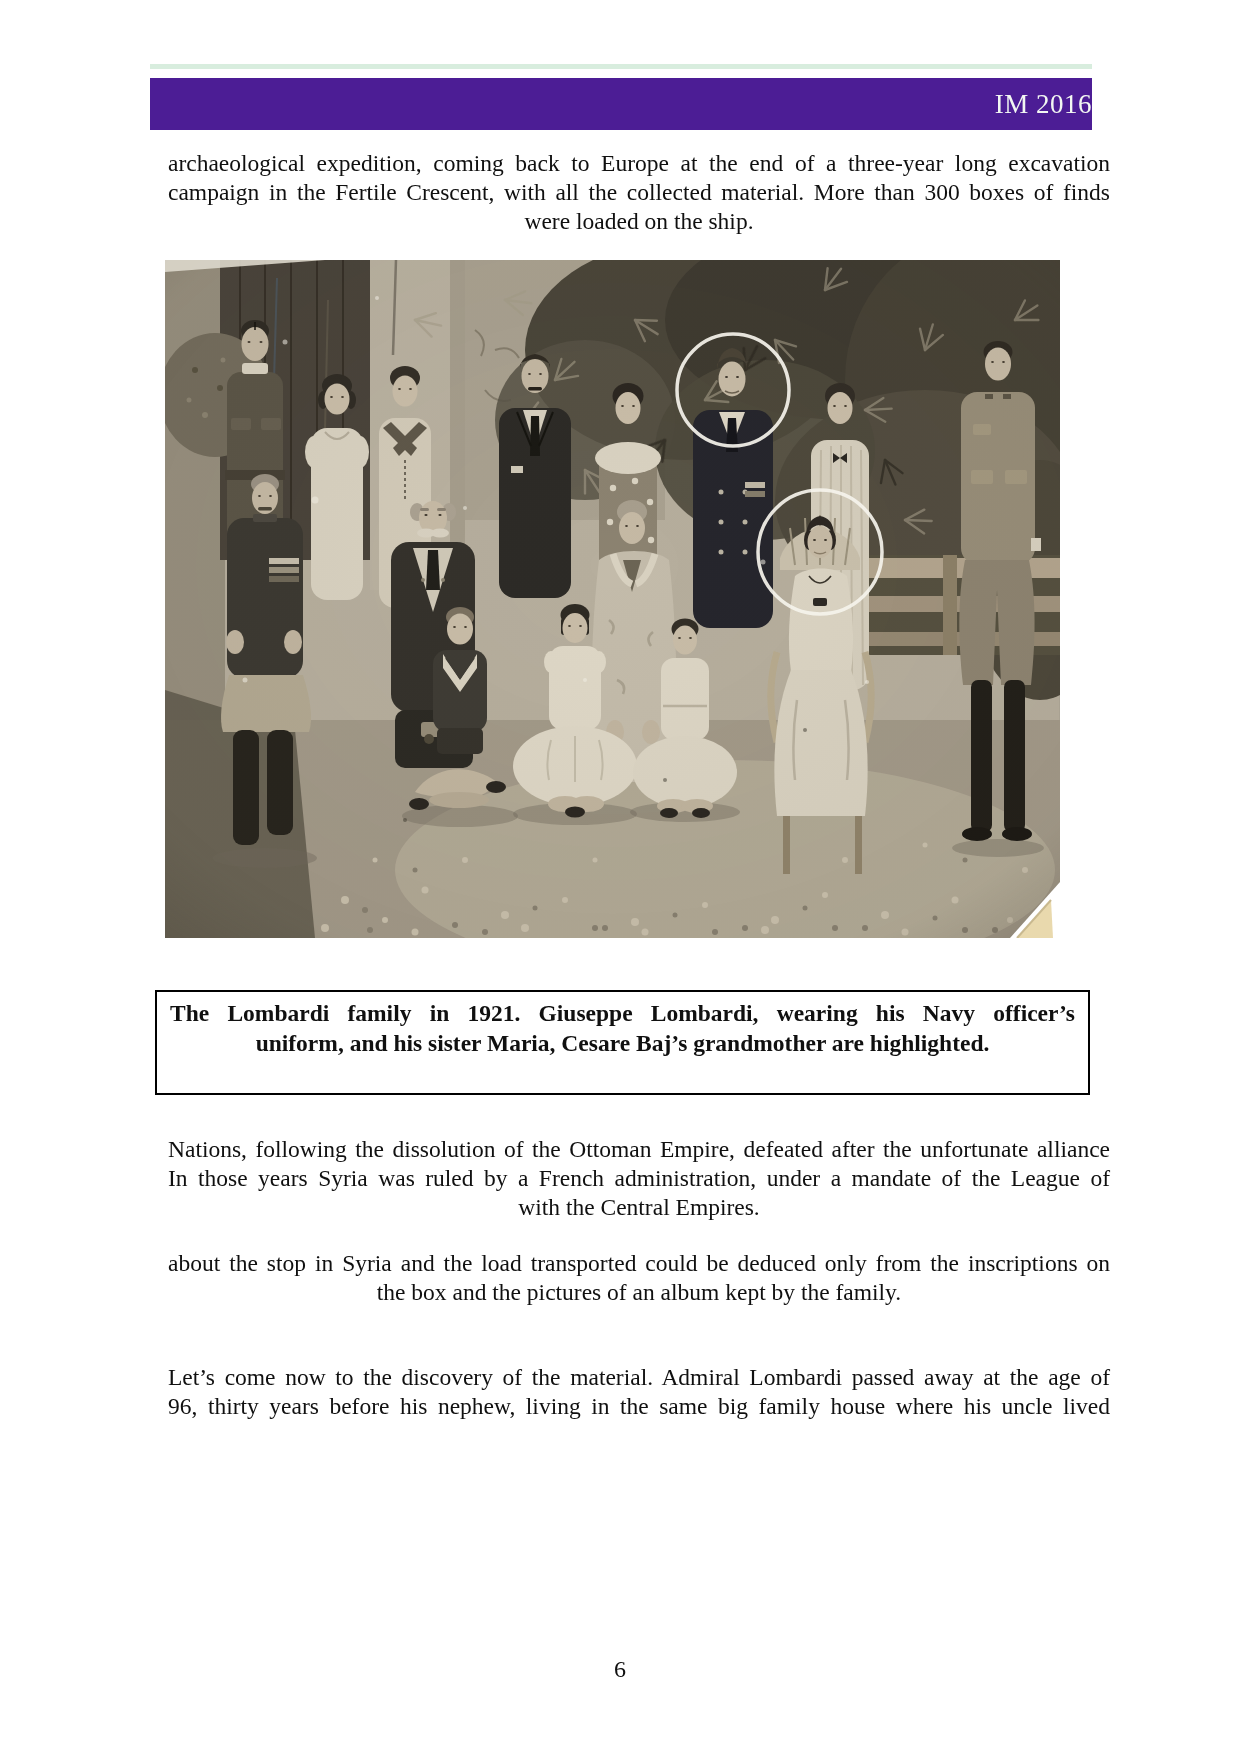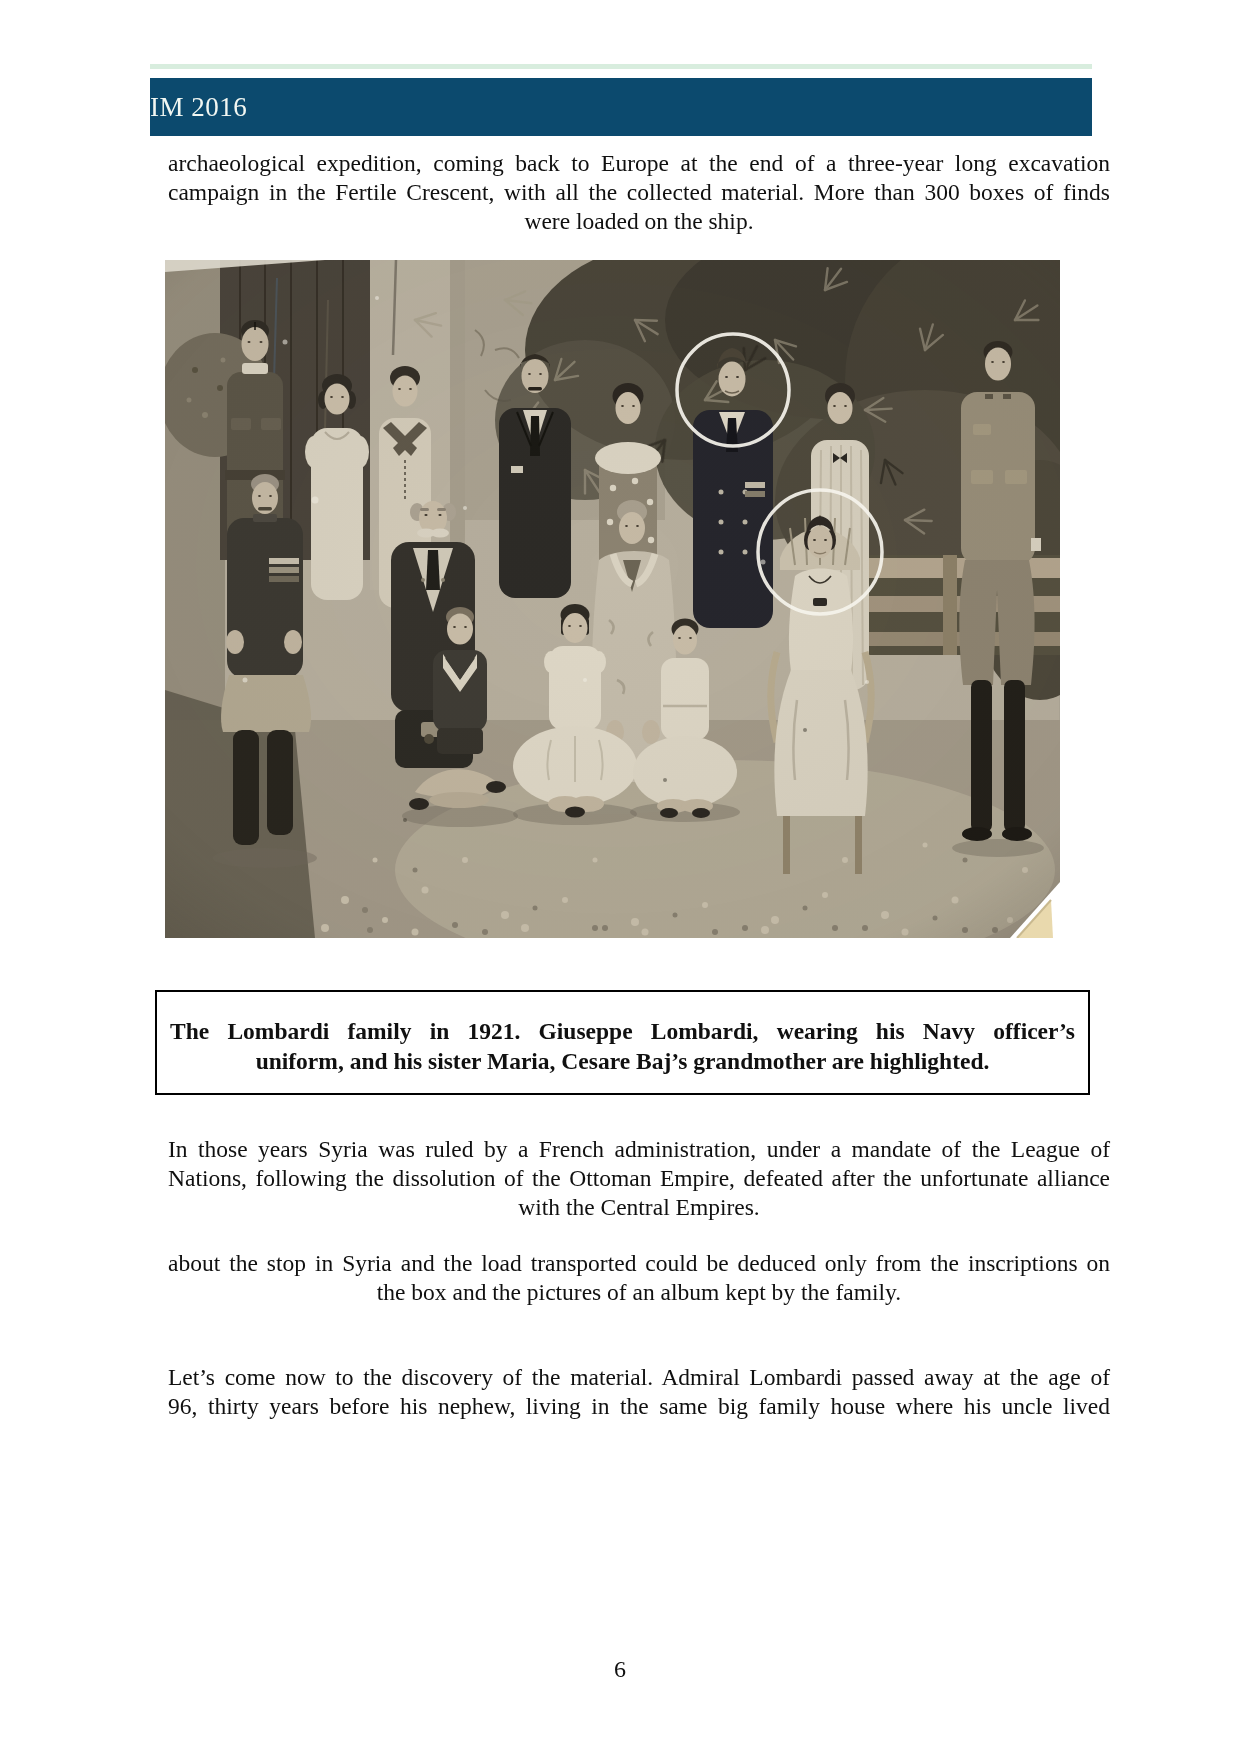--- a/index.html
+++ b/index.html
@@ -3,33 +3,33 @@
 <meta charset="utf-8">
 <style>
   html,body{margin:0;padding:0;background:#ffffff;}
   .page{
     position:relative;width:1240px;height:1754px;background:#ffffff;
     font-family:"Liberation Serif","DejaVu Serif",serif;color:#101010;
     overflow:hidden;
   }
   .accent-strip{position:absolute;left:150px;top:64px;width:942px;height:5px;background:#d8edde;}
   .header-bar{
-    position:absolute;left:150px;top:78px;width:942px;height:58px;background:#0c4a6e;
-    display:flex;align-items:center;justify-content:flex-start;
+    position:absolute;left:150px;top:78px;width:942px;height:52px;background:#4c1d95;
+    display:flex;align-items:center;justify-content:flex-end;
     color:#f2f7f2;font-size:27px;letter-spacing:0.5px;
   }
   .para{position:absolute;left:150px;width:942px;font-size:23.5px;line-height:29px;margin-left:18px;}
   .jline{text-align:justify;text-align-last:justify;}
   .lline{text-align:center;}
   .cline{text-align:center;}
   .photo{position:absolute;left:165px;top:260px;width:895px;height:678px;margin:0;padding:0;}
   .photo svg{display:block;}
   .caption-box{
     position:absolute;left:155px;top:990px;width:935px;height:105px;box-sizing:border-box;
-    border:2px solid #000;padding:24px 13px 0 13px;
+    border:2px solid #000;padding:6px 13px 0 13px;
     font-size:23.5px;line-height:30px;
   }
   .caption-box .bold{font-weight:bold;}
   .page-number{position:absolute;left:0;top:1656px;width:1240px;text-align:center;font-size:24px;}
 </style>
 </head>
 <body>
 
 <div class="page">
 
@@ -484,22 +484,22 @@
       </g>
     </svg>
   </figure>
 
   <div class="caption-box">
     <div class="jline bold">The Lombardi family in 1921. Giuseppe Lombardi, wearing his Navy officer’s</div>
     <div class="lline bold">uniform, and his sister Maria, Cesare Baj’s grandmother are highlighted.</div>
   </div>
 
   <div class="para" style="top:1135px">
+    <div class="jline">Nations, following the dissolution of the Ottoman Empire, defeated after the unfortunate alliance</div>
     <div class="jline">In those years Syria was ruled by a French administration, under a mandate of the League of</div>
-    <div class="jline">Nations, following the dissolution of the Ottoman Empire, defeated after the unfortunate alliance</div>
     <div class="lline">with the Central Empires.</div>
   </div>
 
   <div class="para" style="top:1249px">
     <div class="jline">about the stop in Syria and the load transported could be deduced only from the inscriptions on</div>
     <div class="lline">the box and the pictures of an album kept by the family.</div>
   </div>
 
   <div class="para" style="top:1363px">
     <div class="jline">Let’s come now to the discovery of the material. Admiral Lombardi passed away at the age of</div>

